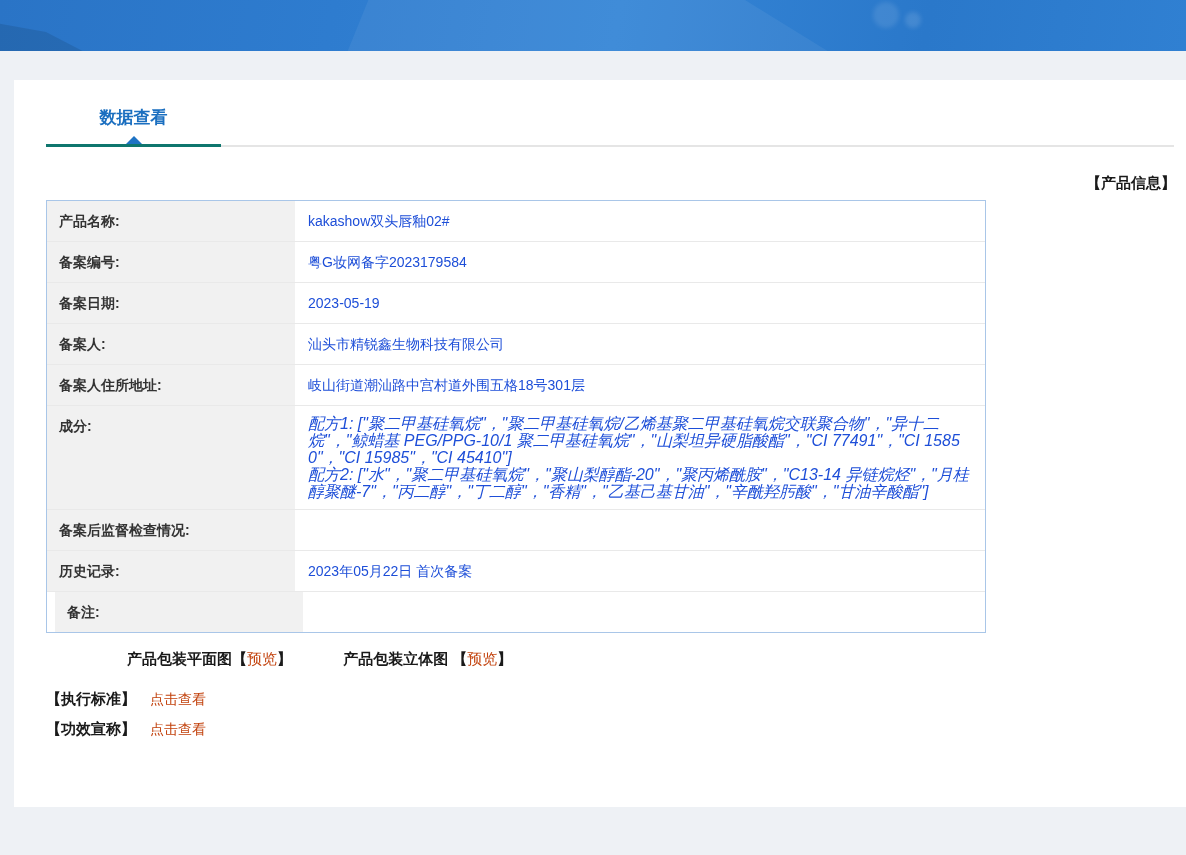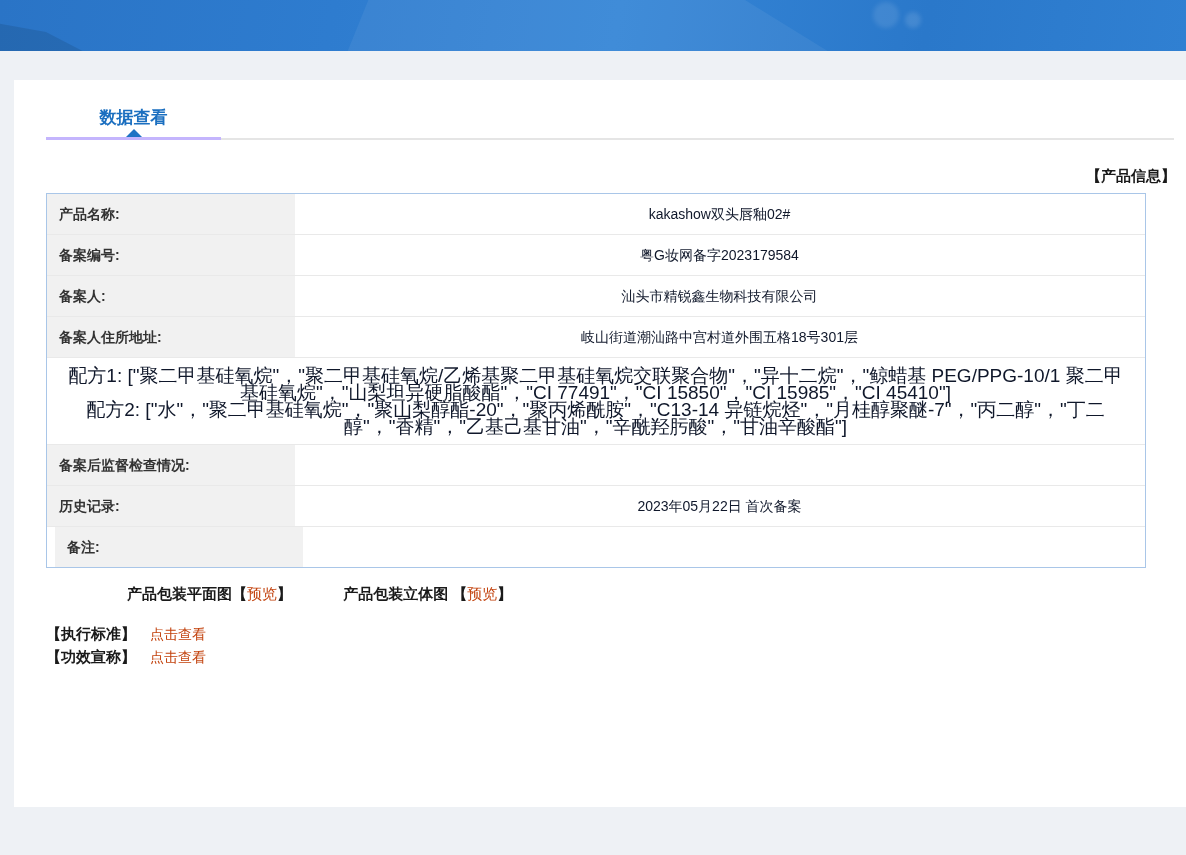--- a/index.html
+++ b/index.html
@@ -49,22 +49,22 @@
     margin-right: 2px;
   }
   .tab {
     display: inline-block;
     position: relative;
     width: 175px;
     text-align: center;
     font-size: 17px;
     font-weight: bold;
     color: #1b6fc0;
-    padding-bottom: 8px;
-    border-bottom: 3px solid #c4b5fd;
+    padding-bottom: 15px;
+    border-bottom: 3px solid #0f766e;
     margin-bottom: -2px;
     cursor: pointer;
   }
   .tab .tri {
     position: absolute;
     left: 50%; bottom: 0;
     transform: translateX(-50%);
     width: 0; height: 0;
     border-left: 8px solid transparent;
     border-right: 8px solid transparent;
@@ -75,48 +75,47 @@
     font-size: 15px;
     font-weight: bold;
     color: #1a1a1a;
     margin-top: 27px;
     margin-bottom: 7px;
     text-align: right;
   }
   
   .info-table {
     border: 1px solid #a9c6e8;
-    width: 1100px;
+    width: 940px;
   }
   .info-row {
     display: flex;
     border-bottom: 1px solid #e9e9e9;
     min-height: 40px;
   }
   .info-row:last-child { border-bottom: none; margin-left: 8px; }
   .info-label {
     flex: 0 0 248px;
     background: #f1f1f1;
     font-weight: bold;
     font-size: 14px;
     color: #333;
     padding: 11px 10px 11px 12px;
     line-height: 18px;
   }
   .info-value {
     flex: 1;
     font-size: 14px;
-    color: #0f172a;
+    color: #1d4ed8;
     padding: 11px 14px 11px 13px;
     line-height: 18px;
     white-space: pre-line;
     word-break: break-all;
-    text-align: center;
-  }
-  .info-value.dense { font-size: 19px; line-height: 17px; padding-top: 9px; padding-bottom: 9px; }
+  }
+  .info-value.dense { font-size: 16px; line-height: 17px; padding-top: 9px; padding-bottom: 9px; font-style: italic; }
   
   .package-line {
     margin-top: 17px;
     padding-left: 81px;
     font-size: 15px;
     font-weight: 600;
     color: #1a1a1a;
   }
   .package-item { margin-right: 47px; }
   .link {
@@ -157,28 +156,33 @@
   <div class="info-table">
     <div class="info-row">
       <div class="info-label">产品名称:</div>
       <div class="info-value">kakashow双头唇釉02#</div>
     </div>
     <div class="info-row">
       <div class="info-label">备案编号:</div>
       <div class="info-value">粤G妆网备字2023179584</div>
     </div>
     <div class="info-row">
+      <div class="info-label">备案日期:</div>
+      <div class="info-value">2023-05-19</div>
+    </div>
+    <div class="info-row">
       <div class="info-label">备案人:</div>
       <div class="info-value">汕头市精锐鑫生物科技有限公司</div>
     </div>
     <div class="info-row">
       <div class="info-label">备案人住所地址:</div>
       <div class="info-value">岐山街道潮汕路中宫村道外围五格18号301层</div>
     </div>
     <div class="info-row">
+      <div class="info-label">成分:</div>
       <div class="info-value dense">配方1: ["聚二甲基硅氧烷"，"聚二甲基硅氧烷/乙烯基聚二甲基硅氧烷交联聚合物"，"异十二烷"，"鲸蜡基 PEG/PPG-10/1 聚二甲基硅氧烷"，"山梨坦异硬脂酸酯"，"CI 77491"，"CI 15850"，"CI 15985"，"CI 45410"]
 配方2: ["水"，"聚二甲基硅氧烷"，"聚山梨醇酯-20"，"聚丙烯酰胺"，"C13-14 异链烷烃"，"月桂醇聚醚-7"，"丙二醇"，"丁二醇"，"香精"，"乙基己基甘油"，"辛酰羟肟酸"，"甘油辛酸酯"]</div>
     </div>
     <div class="info-row">
       <div class="info-label">备案后监督检查情况:</div>
       <div class="info-value"></div>
     </div>
     <div class="info-row">
       <div class="info-label">历史记录:</div>
       <div class="info-value">2023年05月22日 首次备案</div>
@@ -192,17 +196,17 @@
 
   <div class="package-line">
     <span class="package-item"><span>产品包装平面图【</span><a class="link">预览</a><span>】</span></span>
     <span class="package-item"><span>产品包装立体图 【</span><a class="link">预览</a><span>】</span></span>
   </div>
 
   <div class="bold-line">
     <span>【执行标准】</span><a class="link">点击查看</a>
   </div>
 
-  <div class="bold-line" style="margin-top:4px;">
+  <div class="bold-line" style="margin-top:11px;">
     <span>【功效宣称】</span><a class="link">点击查看</a>
   </div>
 
 </div>
 
 </body></html>

